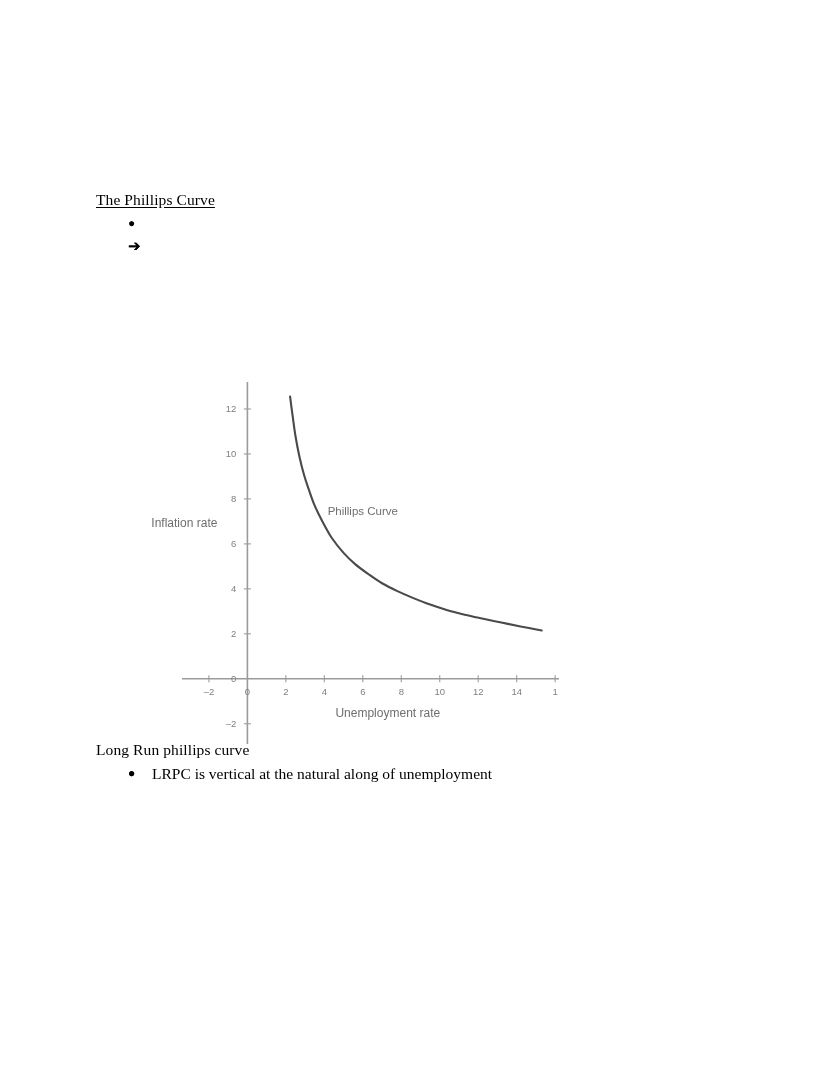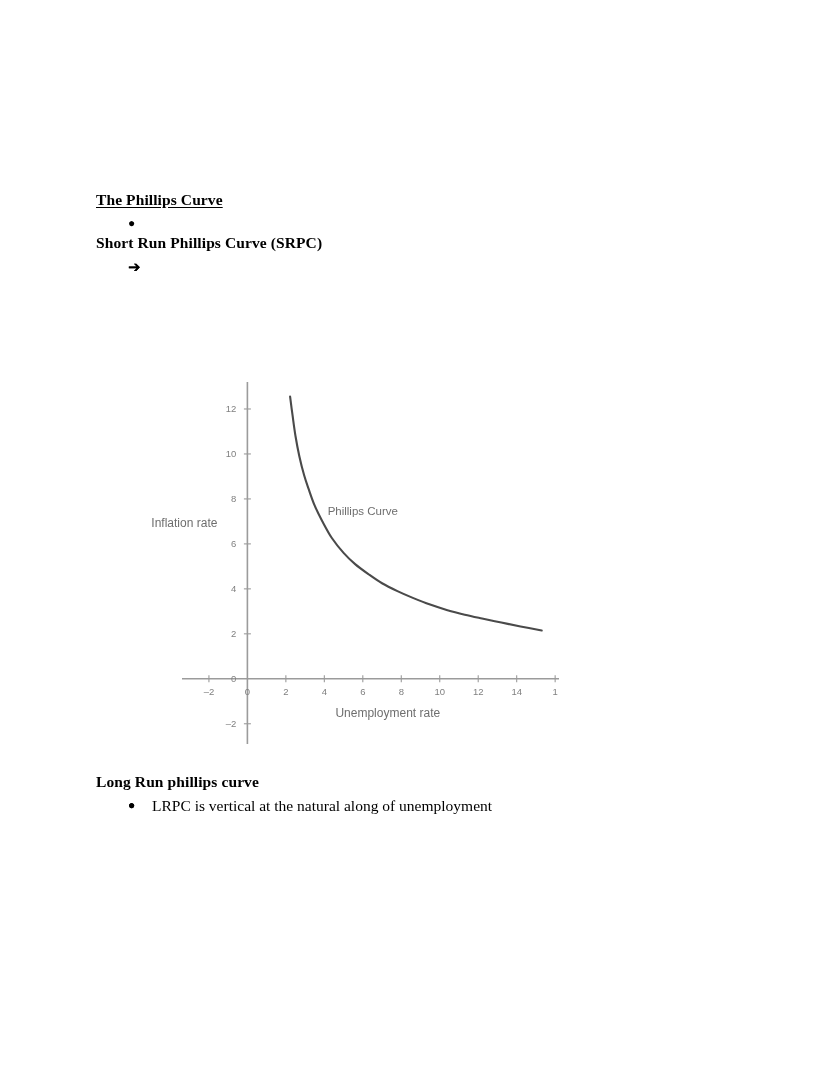--- a/index.html
+++ b/index.html
@@ -30,21 +30,21 @@
   .content {
     position: absolute;
     left: 96px;
     top: 190px;
     width: 650px;
   }
 
   .heading {
     font-family: "Liberation Serif", "DejaVu Serif", serif;
     font-size: 15.5px;
-    font-weight: bold;
+    font-weight: normal;
     line-height: 1.35;
     color: #000;
     margin: 0;
     letter-spacing: 0.1px;
   }
   .heading.underlined {
     text-decoration: underline;
     text-underline-offset: 2px;
   }
 
@@ -101,21 +101,21 @@
   .series-label {
     font-family: "Liberation Sans", "DejaVu Sans", sans-serif;
     font-size: 11.5px;
     fill: #6e6e6e;
   }
 
   
   .content-bottom {
     position: absolute;
     left: 96px;
-    top: 772px;
+    top: 740px;
     width: 650px;
   }
 </style>
 </head>
 <body>
 
 <div class="page">
 
   <div class="content">
 
@@ -124,21 +124,20 @@
       <ul class="list dots">
         <li>
           <span class="marker">●</span>
         </li>
       </ul>
     </div>
 
     <div class="block-gap-1"></div>
 
     <div>
-      <p class="heading">Short Run Phillips Curve (SRPC)</p>
       <ul class="list arrows">
         <li>
           <span class="marker">➔</span>
         </li>
         <li>
           <span class="marker">➔</span>
         </li>
       </ul>
     </div>
   </div>

